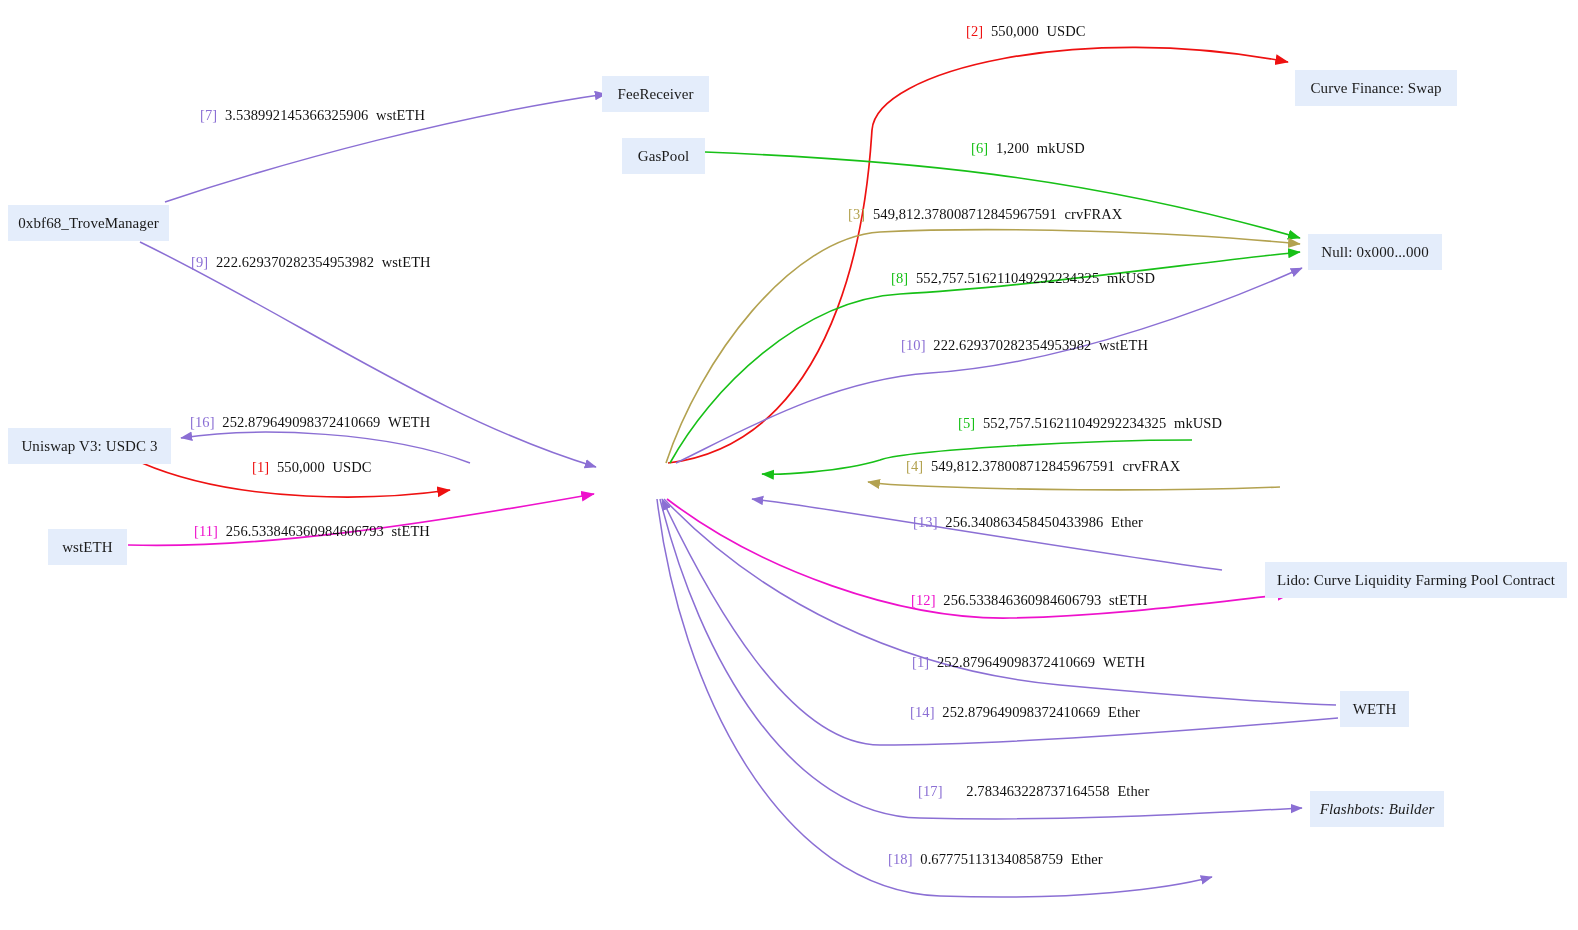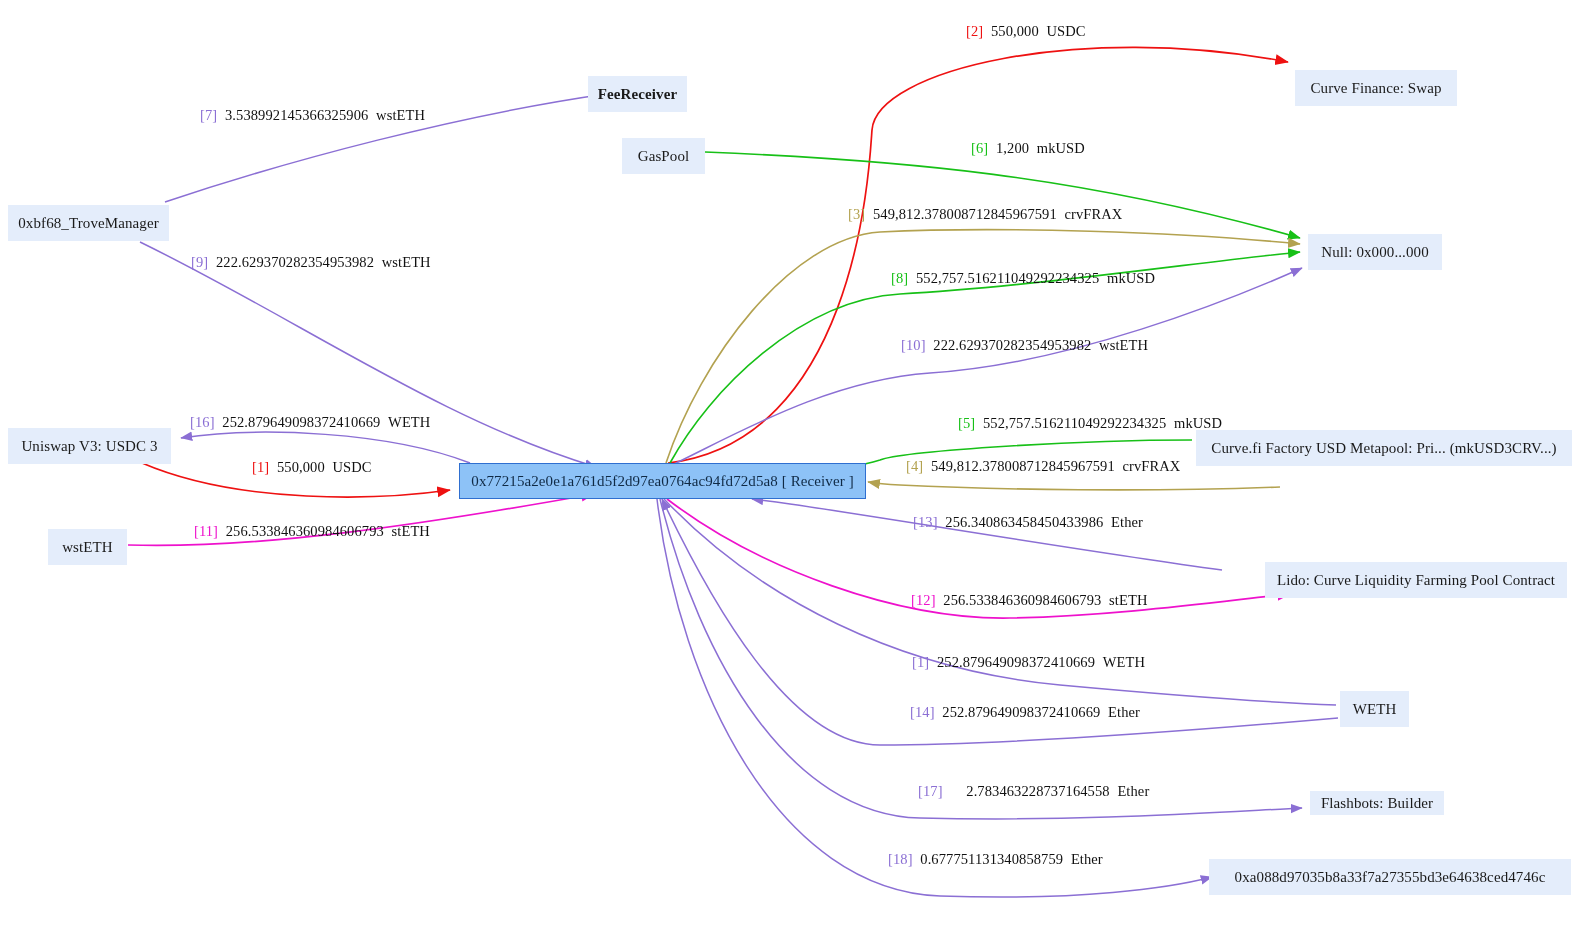--- a/index.html
+++ b/index.html
@@ -113,21 +113,21 @@
 
     <path fill="none" stroke="#8b6fd4" stroke-width="1.5" marker-end="url(#ah-purple)" d="M 660,499 C 700,660 790,815 920,818 C 1080,822 1220,812 1302,808"></path>
 
     <path fill="none" stroke="#8b6fd4" stroke-width="1.5" marker-end="url(#ah-purple)" d="M 657,499 C 680,690 780,890 940,896 C 1080,901 1170,888 1212,877"></path>
   </svg>
 
   <div class="node-box" style="left:8px; top:205px; width:161px; height:36px;">
     <span>0xbf68_TroveManager</span>
   </div>
 
-  <div class="node-box" style="left:588px; top:76px; width:99px; height:36px;font-weight:bold;">
+  <div class="node-box" style="left:602px; top:76px; width:107px; height:36px;">
     <span>FeeReceiver</span>
   </div>
 
   <div class="node-box" style="left:622px; top:138px; width:83px; height:36px;">
     <span>GasPool</span>
   </div>
 
   <div class="node-box" style="left:1295px; top:70px; width:162px; height:36px;">
     <span>Curve Finance: Swap</span>
   </div>
@@ -137,43 +137,34 @@
   </div>
 
   <div class="node-box" style="left:8px; top:428px; width:163px; height:36px;">
     <span>Uniswap V3: USDC 3</span>
   </div>
 
   <div class="node-box" style="left:48px; top:529px; width:79px; height:36px;">
     <span>wstETH</span>
   </div>
 
-  <div class="node-box receiver" style="left:459px; top:463px; width:407px; height:36px;">
-    <span>0x77215a2e0e1a761d5f2d97ea0764ac94fd72d5a8 [ Receiver ]</span>
-  </div>
-
-  <div class="node-box" style="left:1196px; top:430px; width:376px; height:36px;">
-    <span>Curve.fi Factory USD Metapool: Pri... (mkUSD3CRV...)</span>
-  </div>
+
 
   <div class="node-box" style="left:1225px; top:562px; width:302px; height:36px;margin-left:40px;">
     <span>Lido: Curve Liquidity Farming Pool Contract</span>
   </div>
 
   <div class="node-box" style="left:1340px; top:691px; width:69px; height:36px;">
     <span>WETH</span>
   </div>
 
-  <div class="node-box" style="left:1310px; top:791px; width:134px; height:24px;">
+  <div class="node-box" style="left:1310px; top:791px; width:134px; height:36px;font-style:italic;">
     <span>Flashbots: Builder</span>
   </div>
 
-  <div class="node-box" style="left:1209px; top:859px; width:362px; height:36px;">
-    <span>0xa088d97035b8a33f7a27355bd3e64638ced4746c</span>
-  </div>
 
   <div class="edge-label" style="left:252px; top:460px;">
     <span class="idx" style="color:#ee1111">[1]</span>
     <span style="margin-left: 4px;">550,000</span>
     <span style="margin-left: 4px;">USDC</span>
   </div>
 
   <div class="edge-label" style="left:966px; top:24px;">
     <span class="idx" style="color:#ee1111">[2]</span>
     <span style="margin-left: 4px;">550,000</span>

